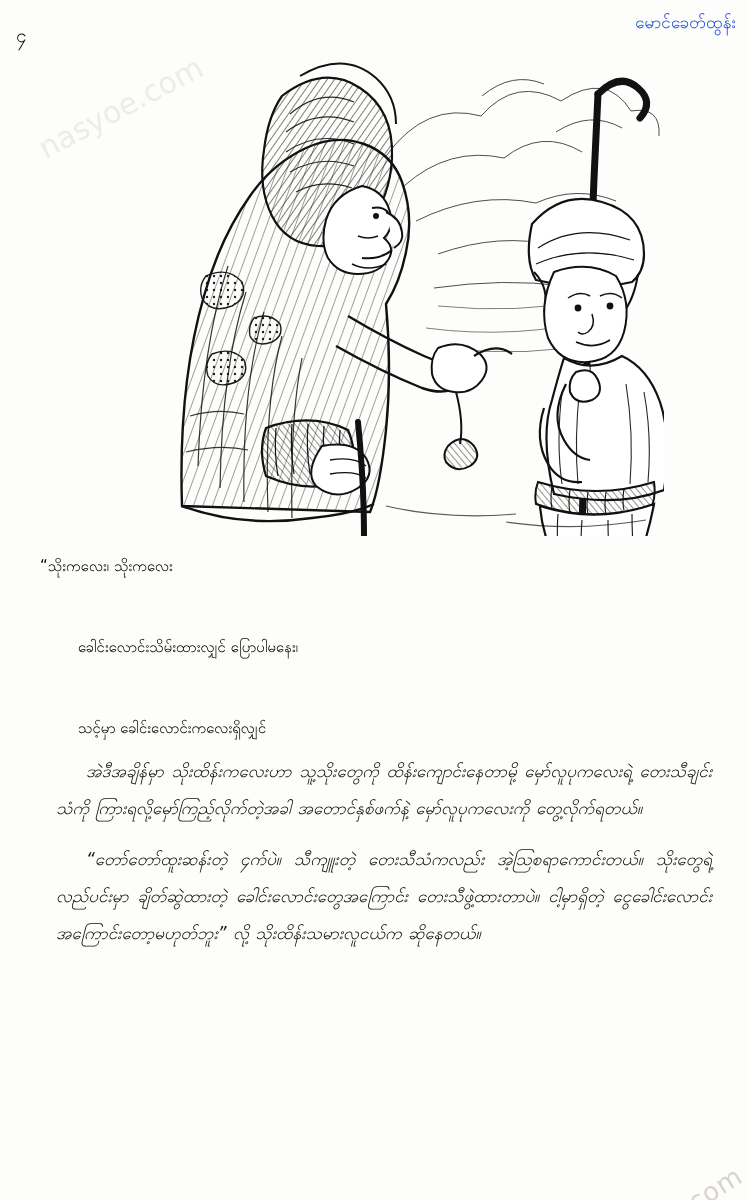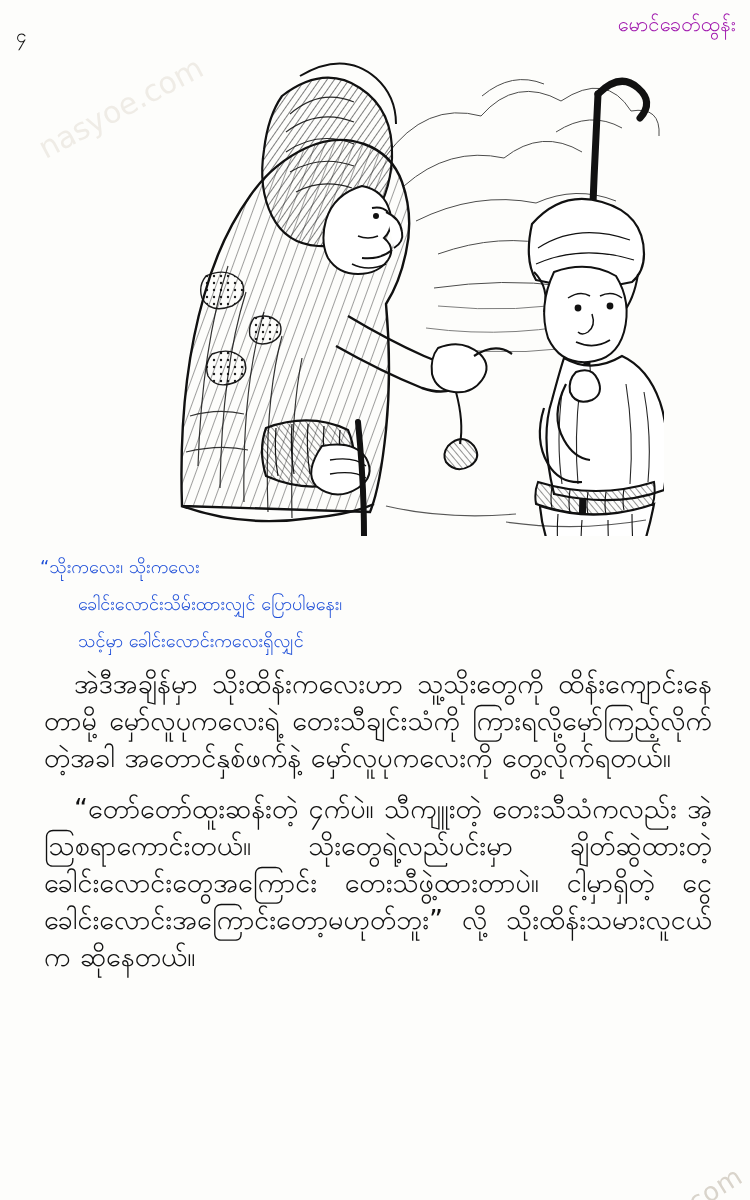--- a/index.html
+++ b/index.html
@@ -36,23 +36,23 @@
     left: 16px;
     top: 18px;
     font-size: 19px;
     line-height: 1;
     color: #141414;
   }
   .book-title {
     position: absolute;
     right: 14px;
     top: 6px;
-    font-size: 20px;
+    font-size: 17px;
     line-height: 1;
-    color: #a21caf;
+    color: #1d4ed8;
     letter-spacing: 0.2px;
   }
 
   
   .illustration {
     position: absolute;
     left: 86px;
     top: 36px;
     width: 578px;
     height: 500px;
@@ -67,36 +67,38 @@
   .body-text {
     position: absolute;
     left: 40px;
     top: 548px;
     width: 672px;
   }
   .verse {
     margin: 0 0 6px 0;
   }
   .verse .line {
-    font-size: 18px;
+    font-size: 15px;
     line-height: 37px;
     white-space: nowrap;
-    color: #1d4ed8;
+    color: #000000;
   }
   .verse .line.indent2 {
     padding-left: 38px;
+    margin-top: 44px;
   }
   .para {
-    font-size: 27px;
+    font-size: 17px;
     line-height: 37px;
     text-align: justify;
     text-justify: inter-word;
-    margin: 0 0 2px 4px;
+    margin: 0 0 2px 16px;
     color: #111111;
     word-spacing: 1px;
+    font-style: italic;
   }
   .para.first {
     text-indent: 30px;
   }
   .para.gap {
     margin-top: 14px;
   }
 
   
   .watermark {

